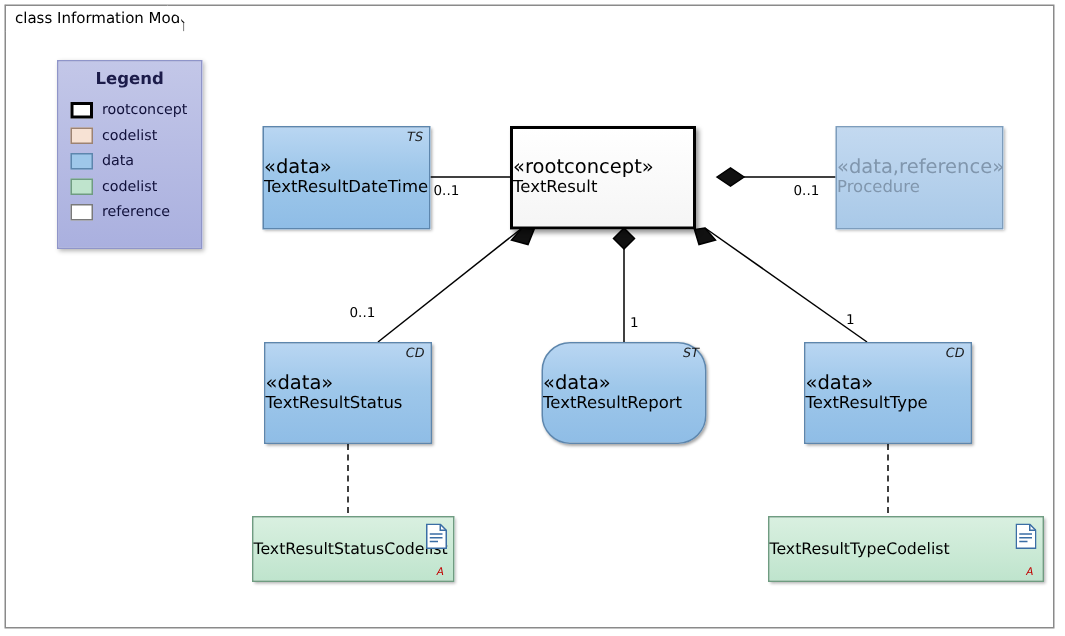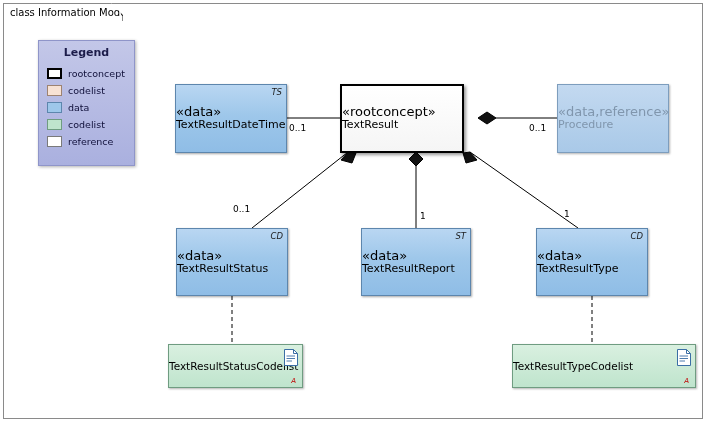--- a/index.html
+++ b/index.html
@@ -222,21 +222,21 @@
     <div class="stereo">«data,reference»</div>
     <div class="nm">Procedure</div>
   </div>
 
   <div class="node data" style="left:176px;top:228px;width:112px;height:68px;">
     <div class="corner-tag">CD</div>
     <div class="stereo">«data»</div>
     <div class="nm">TextResultStatus</div>
   </div>
 
-  <div class="node data" style="left:361px;top:228px;width:110px;height:68px;">
+  <div class="node data" style="left:361px;top:228px;width:110px;height:68px;border-radius:19px;">
     <div class="corner-tag">ST</div>
     <div class="stereo">«data»</div>
     <div class="nm">TextResultReport</div>
   </div>
 
   <div class="node data" style="left:536px;top:228px;width:112px;height:68px;">
     <div class="corner-tag">CD</div>
     <div class="stereo">«data»</div>
     <div class="nm">TextResultType</div>
   </div>

